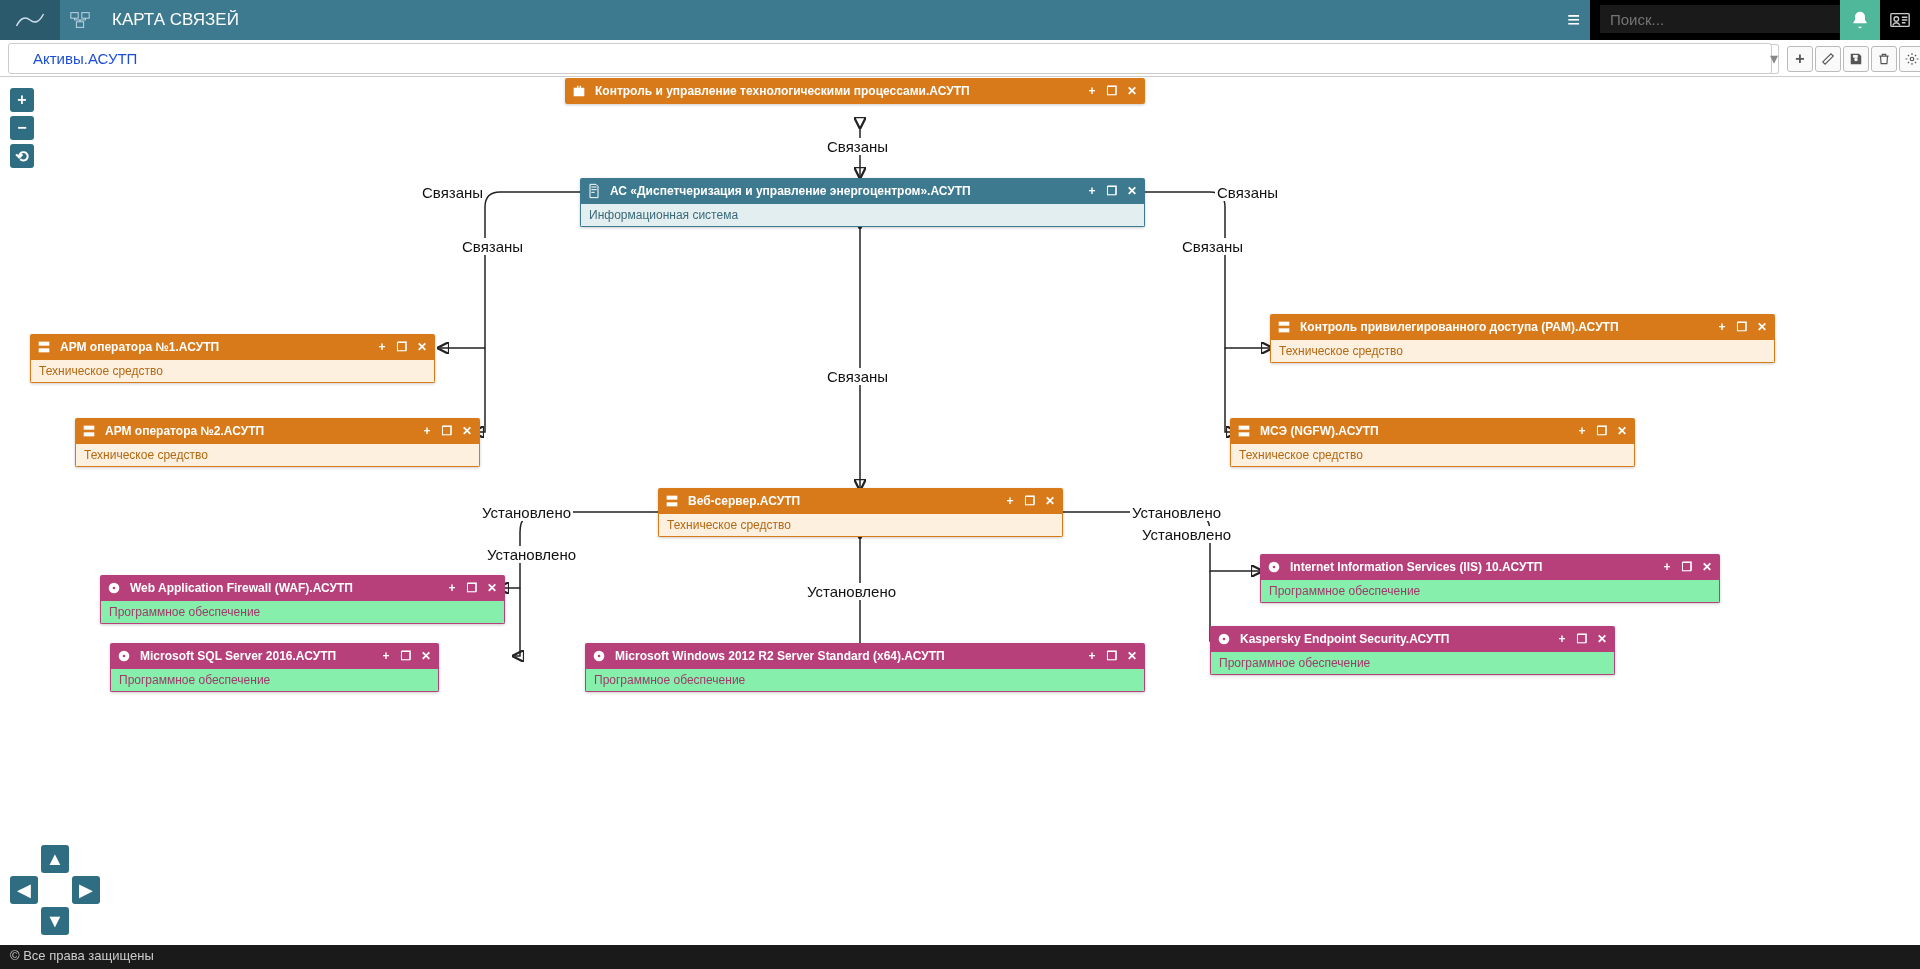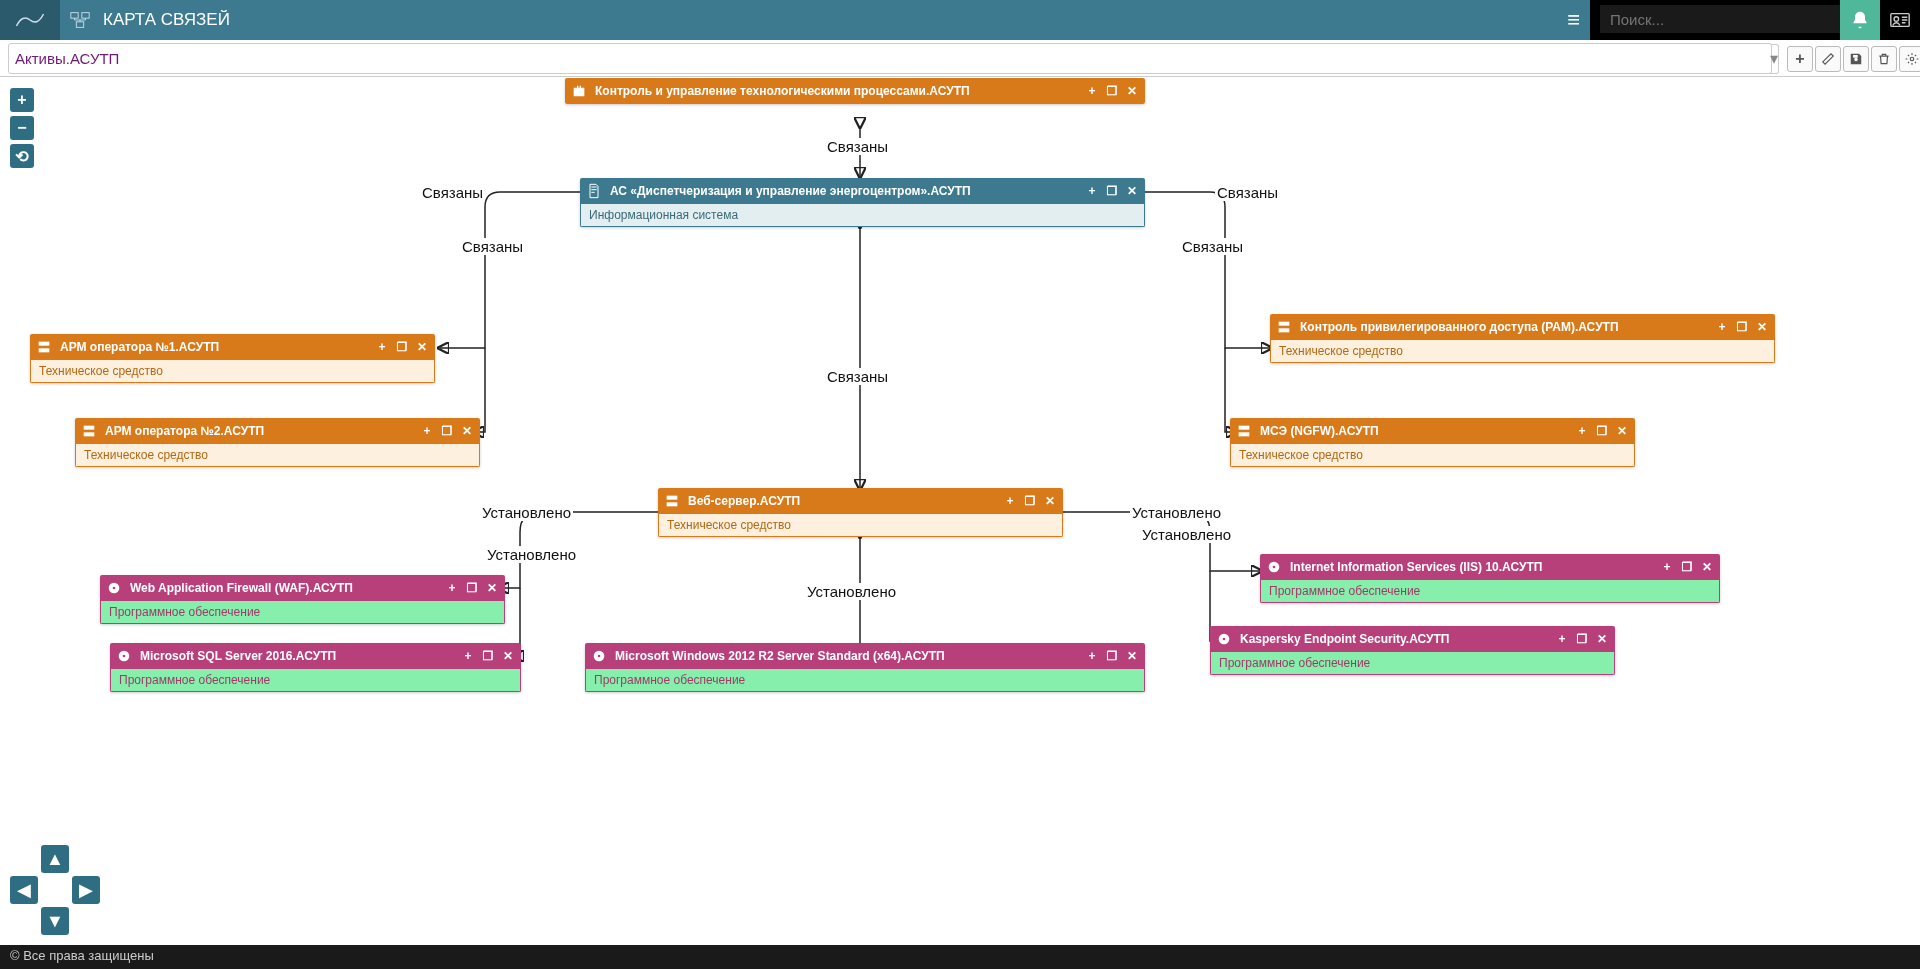--- a/index.html
+++ b/index.html
@@ -2,29 +2,29 @@
 <html><head>
 <meta charset="utf-8">
 <style>
 *{box-sizing:border-box;margin:0;padding:0;font-family:Arial,sans-serif}
 html,body{width:1920px;height:969px;overflow:hidden;background:#fff}
 .topbar{position:absolute;top:0;left:0;right:0;height:40px;background:#000;display:flex;align-items:center}
 .appbar{position:absolute;top:0;left:0;right:330px;height:40px;background:#3d7a8f;display:flex;align-items:center;color:#fff}
 .logo{width:60px;height:40px;background:#2a5a6b;display:flex;align-items:center;justify-content:center}
 .logo svg{width:30px;height:20px;fill:#cde}
 .appicon{width:28px;height:28px;margin:0 6px;display:flex;align-items:center;justify-content:center}
-.apptitle{font-size:17px;margin-left:3px}
+.apptitle{font-size:17px;margin-left:12px}
 .hamburger{margin-left:auto;margin-right:10px;cursor:pointer;font-size:22px;color:#fff}
 .searchbox{position:absolute;top:5px;right:80px;width:240px;height:28px;border:none;background:#1a1a1a;color:#aaa;padding:12px 10px;font-size:15px;outline:none}
 .topicons{position:absolute;top:0;right:0;height:40px;display:flex}
 .topicons .ti{width:40px;height:40px;display:flex;align-items:center;justify-content:center;cursor:pointer}
 .bell{background:#4fb89a}
 .idc{background:#000}
 .crumbbar{position:absolute;top:41px;left:0;right:0;height:36px;border-bottom:1px solid #ccc;display:flex;align-items:center;padding:0 8px}
-.crumb{color:#701a75;font-size:15px;padding:6px 6px;border:1px solid #ccc;border-radius:3px;flex:0 0 auto;width:1764px;background:#fff}
+.crumb{color:#1d4ed8;font-size:15px;padding:6px 24px;border:1px solid #ccc;border-radius:3px;flex:0 0 auto;width:1764px;background:#fff}
 .crumbdown{width:24px;text-align:center;color:#888;cursor:pointer;margin-left:-2px;border:1px solid #ccc;border-left:none;height:30px;line-height:28px;border-radius:0 3px 3px 0}
 .tb{display:flex;margin-left:8px;gap:2px}
 .tb .btn{width:26px;height:26px;border:1px solid #bbb;border-radius:3px;display:flex;align-items:center;justify-content:center;cursor:pointer;background:#fafafa;color:#555;font-weight:bold}
 .canvas{position:absolute;top:78px;left:0;right:0;bottom:24px;background:#fff;overflow:hidden}
 .zoomctl{position:absolute;top:10px;left:10px;display:flex;flex-direction:column;gap:4px;z-index:50}
 .zoomctl .zb{width:24px;height:24px;background:#2f6e82;color:#fff;border-radius:3px;display:flex;align-items:center;justify-content:center;font-weight:bold;cursor:pointer;font-size:16px}
 .panctl{position:absolute;bottom:10px;left:10px;width:90px;height:90px;z-index:50}
 .panctl .pb{position:absolute;width:28px;height:28px;background:#2f6e82;color:#fff;border-radius:3px;display:flex;align-items:center;justify-content:center;cursor:pointer;font-size:18px}
 .pb.up{top:0;left:31px}.pb.down{bottom:0;left:31px}.pb.left{top:31px;left:0}.pb.right{top:31px;right:0}
 .footer{position:absolute;bottom:0;left:0;right:0;height:24px;background:#1a1a1a;color:#ccc;font-size:13px;padding:3px 10px}
@@ -301,21 +301,21 @@
         <div class="ntitle">Web Application Firewall (WAF).АСУТП</div>
         <div class="nact">
           <span>+</span>
           <span>❐</span>
           <span>✕</span>
         </div>
       </div>
     <div class="sub">Программное обеспечение</div>
   </div>
 
-  <div class="node pink" style="top:565px;left:110px;width:411px">
+  <div class="node pink" style="top:565px;left:110px;width:329px">
     <div class="hdr">
         <div class="nicon">
           <svg viewBox="0 0 24 24">
             <circle cx="12" cy="12" r="8"></circle>
             <circle cx="12" cy="12" r="2" fill="#b8407a"></circle>
           </svg>
         </div>
         <div class="ntitle">Microsoft SQL Server 2016.АСУТП</div>
         <div class="nact">
           <span>+</span>

